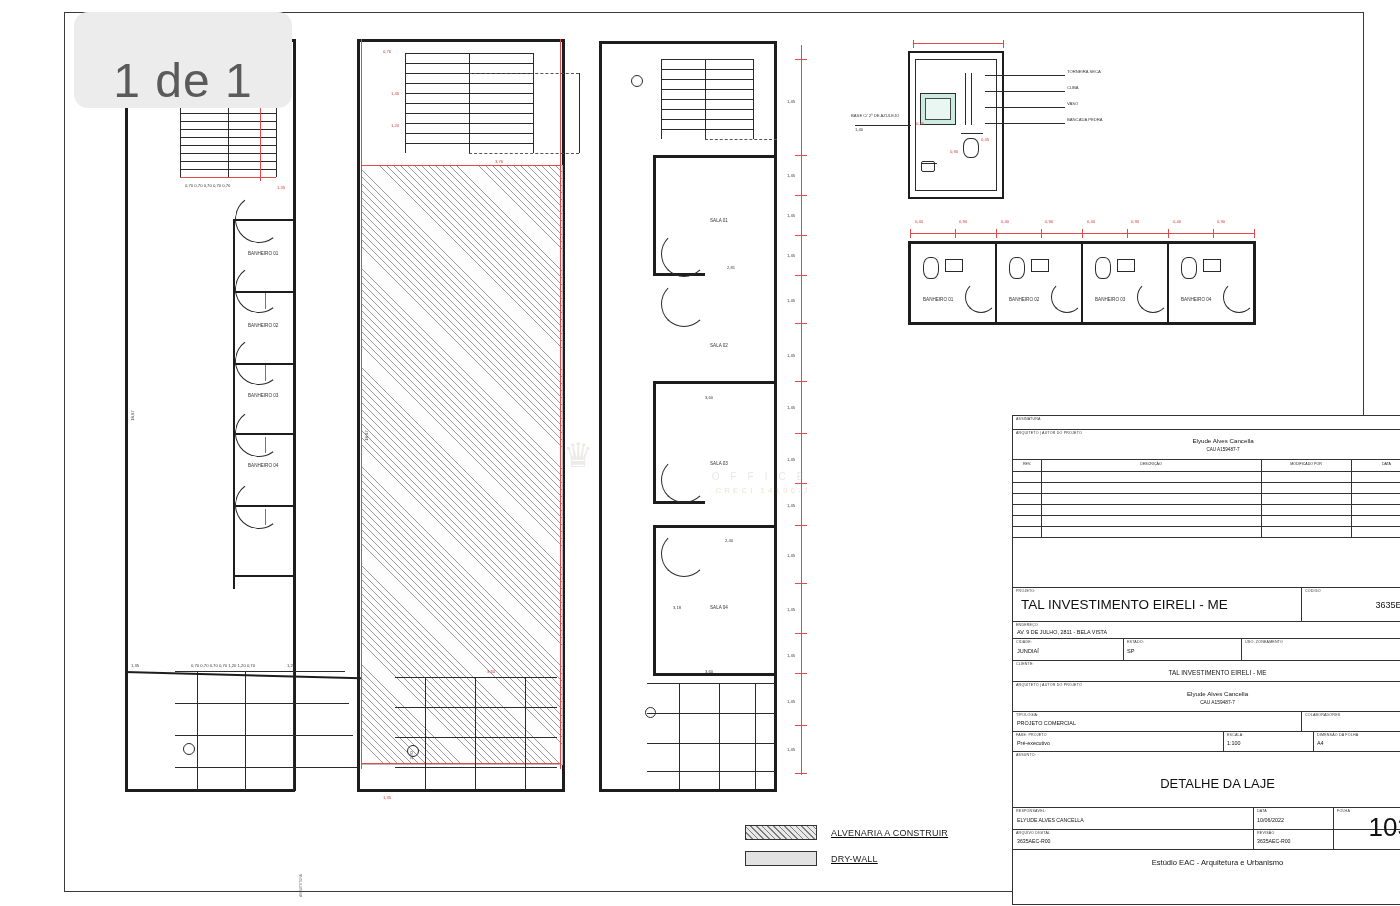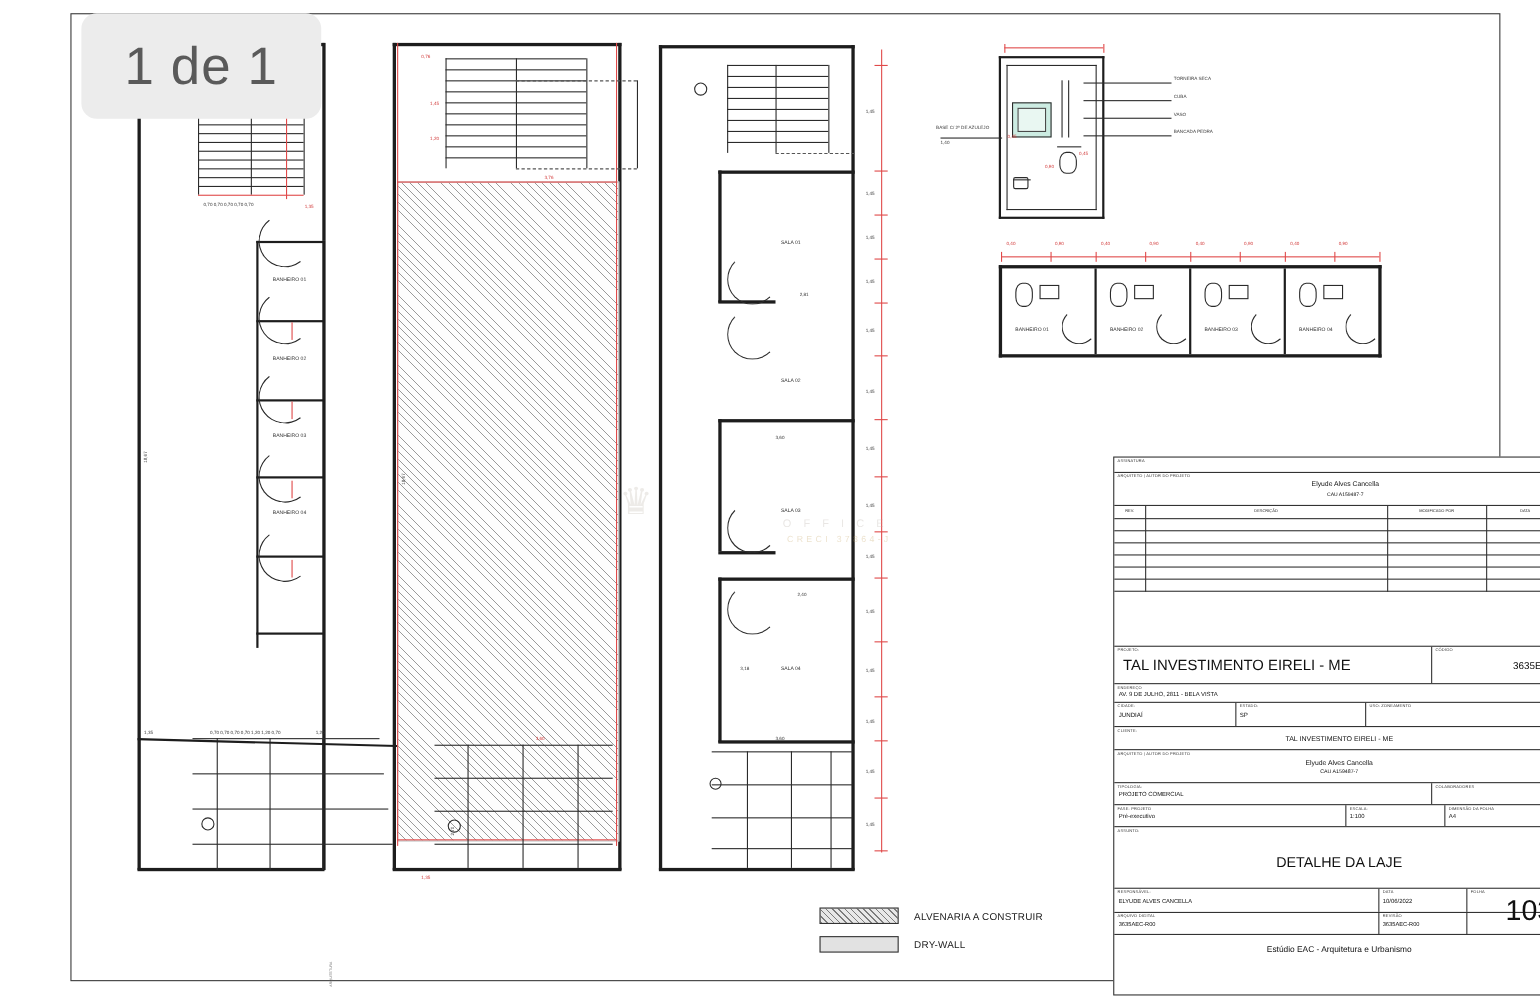--- a/index.html
+++ b/index.html
@@ -35,21 +35,21 @@
   
   .page-badge {
     position: absolute;
     left: 74px;
     top: 12px;
     width: 218px;
     height: 96px;
     background: #ececec;
     border-radius: 14px;
     display: flex;
-    align-items: center;
+    align-items: flex-end;
     justify-content: center;
     z-index: 40;
   }
   .page-badge span {
     font-size: 48px;
     color: #5a5a5a;
     letter-spacing: 1px;
   }
 
   
@@ -142,20 +142,21 @@
   .legend {
     position: absolute;
     left: 680px;
     top: 812px;
     width: 240px;
   }
   .legend-row {
     display: flex;
     align-items: center;
     margin-bottom: 11px;
+    text-decoration: underline;
   }
   .legend-swatch {
     width: 72px;
     height: 15px;
     border: 1px solid #333;
     box-sizing: border-box;
   }
   .legend-swatch.alv {
     background-image: repeating-linear-gradient(45deg, #7c7c7c 0 1px, rgba(0,0,0,0) 1px 4px);
     background-color: #e8e8e8;
@@ -690,21 +691,21 @@
       <div class="tb-row" style="height:28px; border-bottom:none;">
         <div class="tb-footer" style="top:8px;">Estúdio EAC - Arquitetura e Urbanismo</div>
       </div>
     </div>
 
     <div class="side-text2">ARQUITETURA</div>
 
     <div class="watermark">
       <div class="wm-crown">♛</div>
       <div class="wm-sub">OFFICE</div>
-      <div class="wm-sub2">CRECI 37864-J</div>
+      <div class="wm-sub2">CRECI 14196-J</div>
     </div>
   </div>
 
   <div class="page-badge">
     <span>1 de 1</span>
   </div>
 
 </div>
 
 </body></html>

